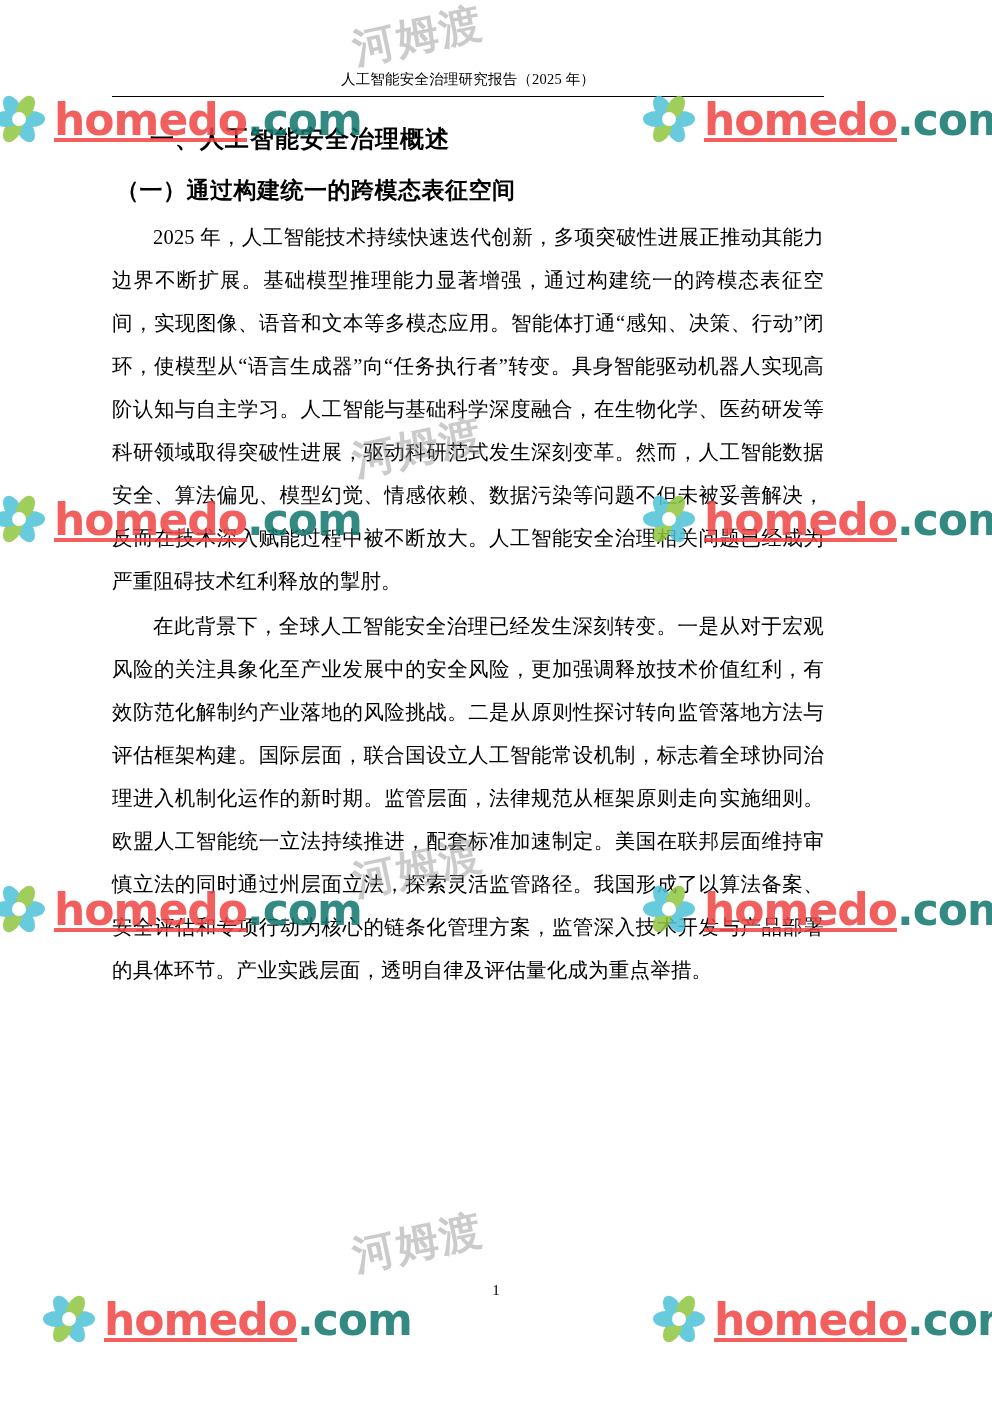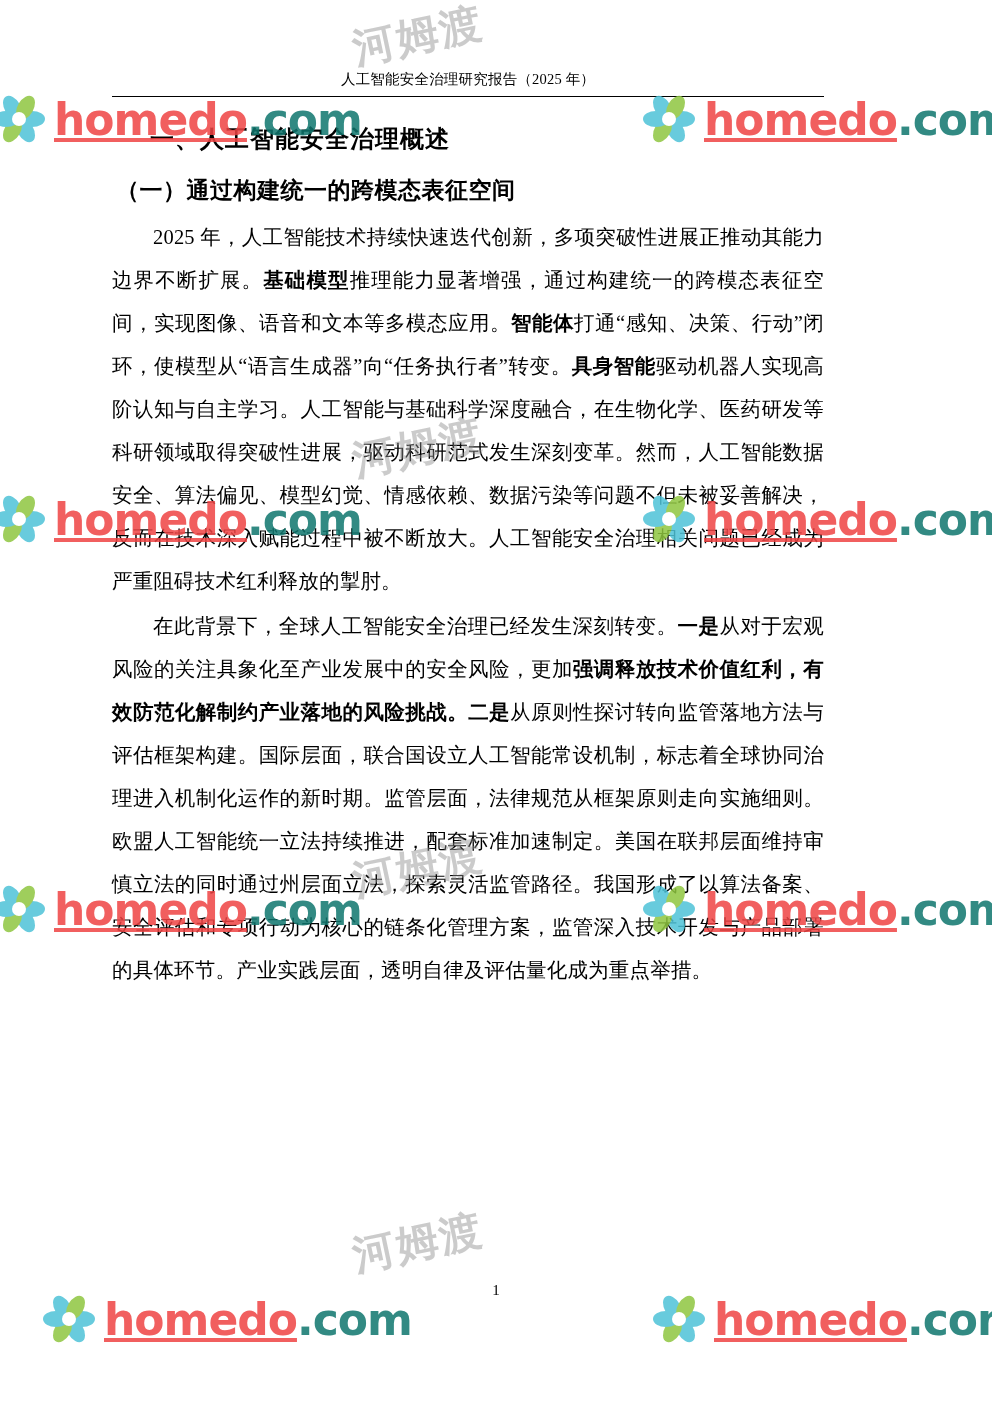--- a/index.html
+++ b/index.html
@@ -137,21 +137,21 @@
   p.para {
     font-size: 20.5px;
     line-height: 43px;
     margin: 0 0 0 0;
     text-align: justify;
     text-justify: inter-ideograph;
     text-indent: 2em;
     letter-spacing: 0.2px;
   }
   p.para + p.para { margin-top: 2px; }
-  .bd { font-weight: bold; }
+  .bd { font-weight: normal; }
   .pageno {
     position: absolute;
     top: 1282px;
     left: 0;
     width: 992px;
     text-align: center;
     font-size: 15px;
     z-index: 2;
   }
 </style>

